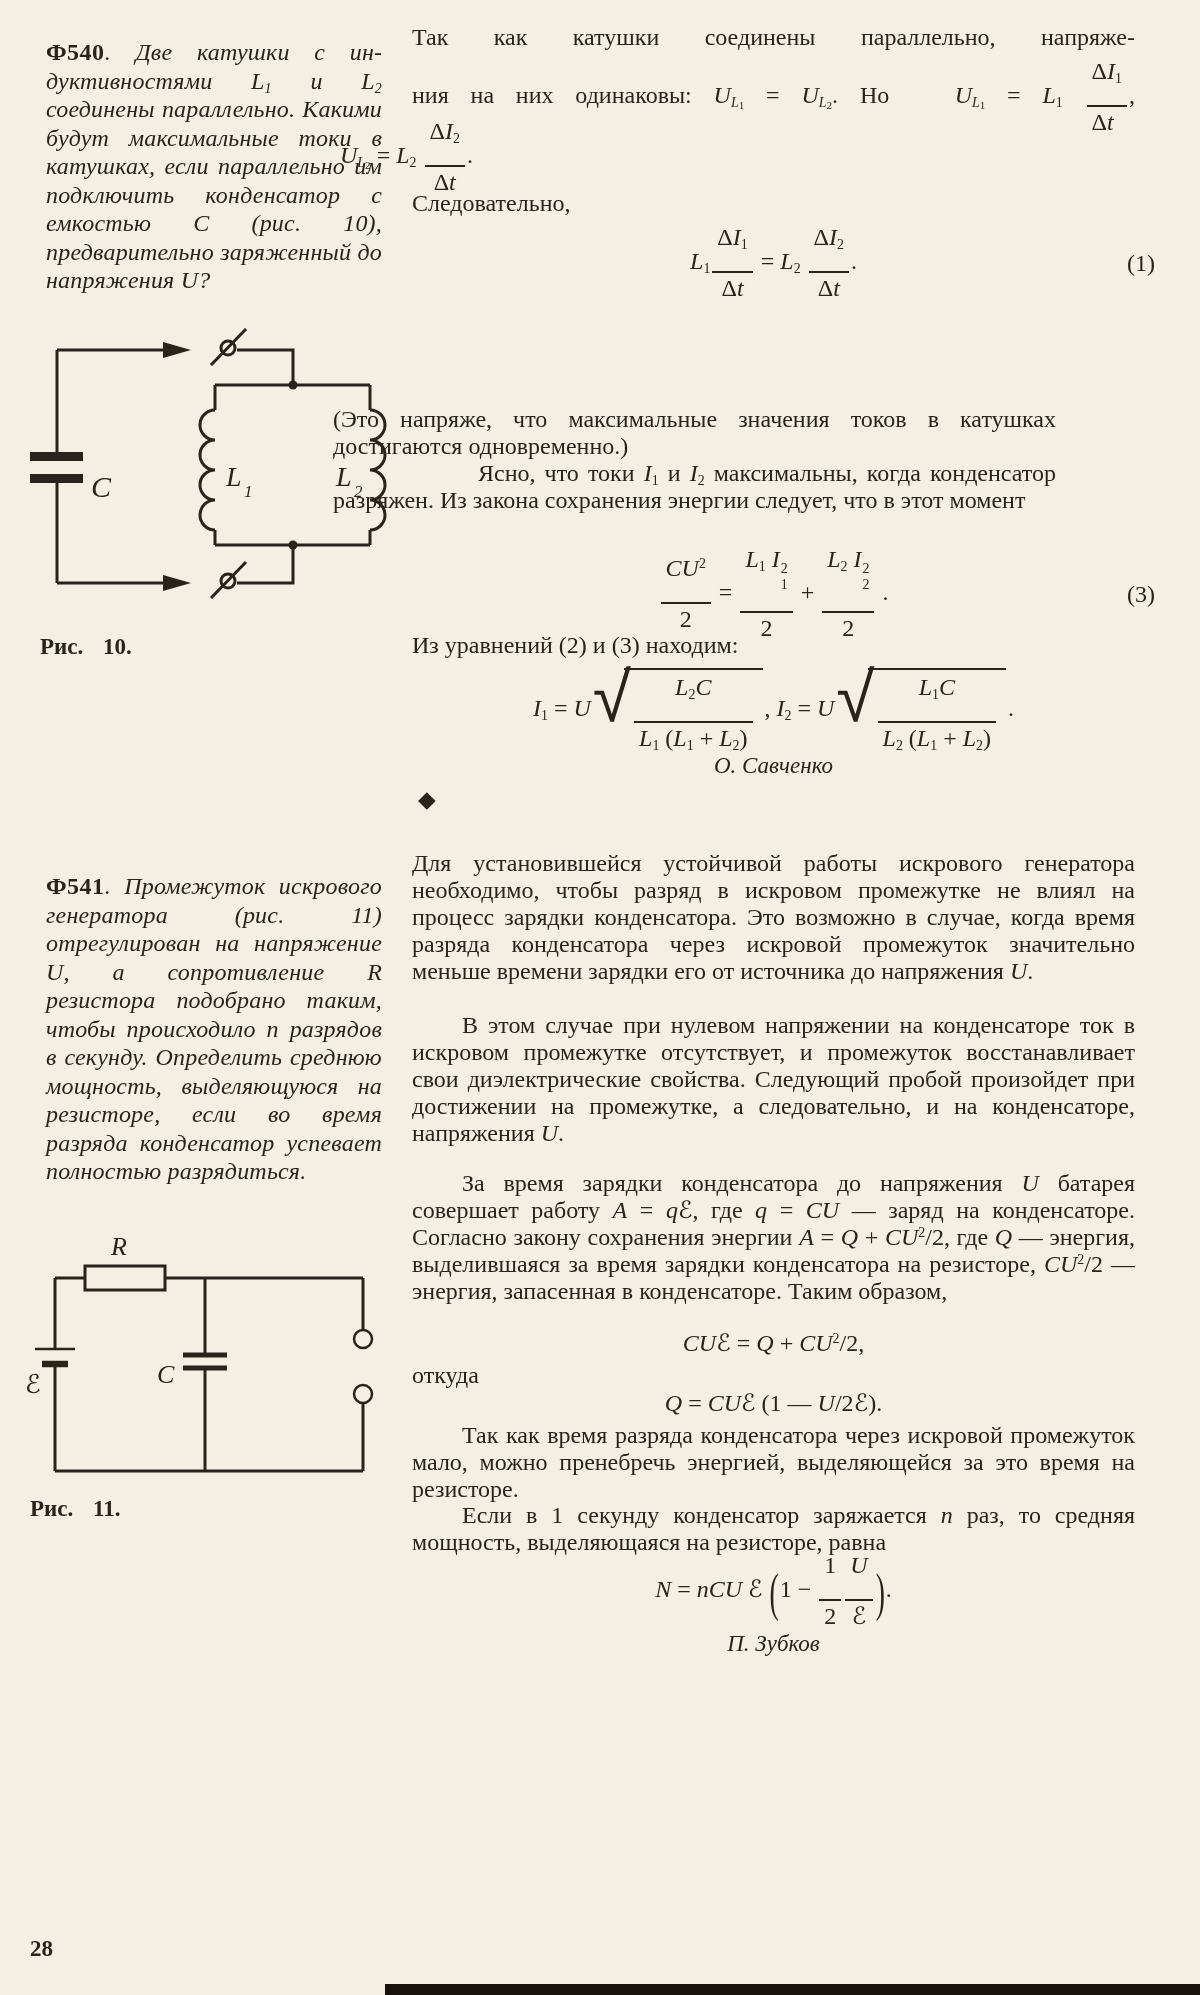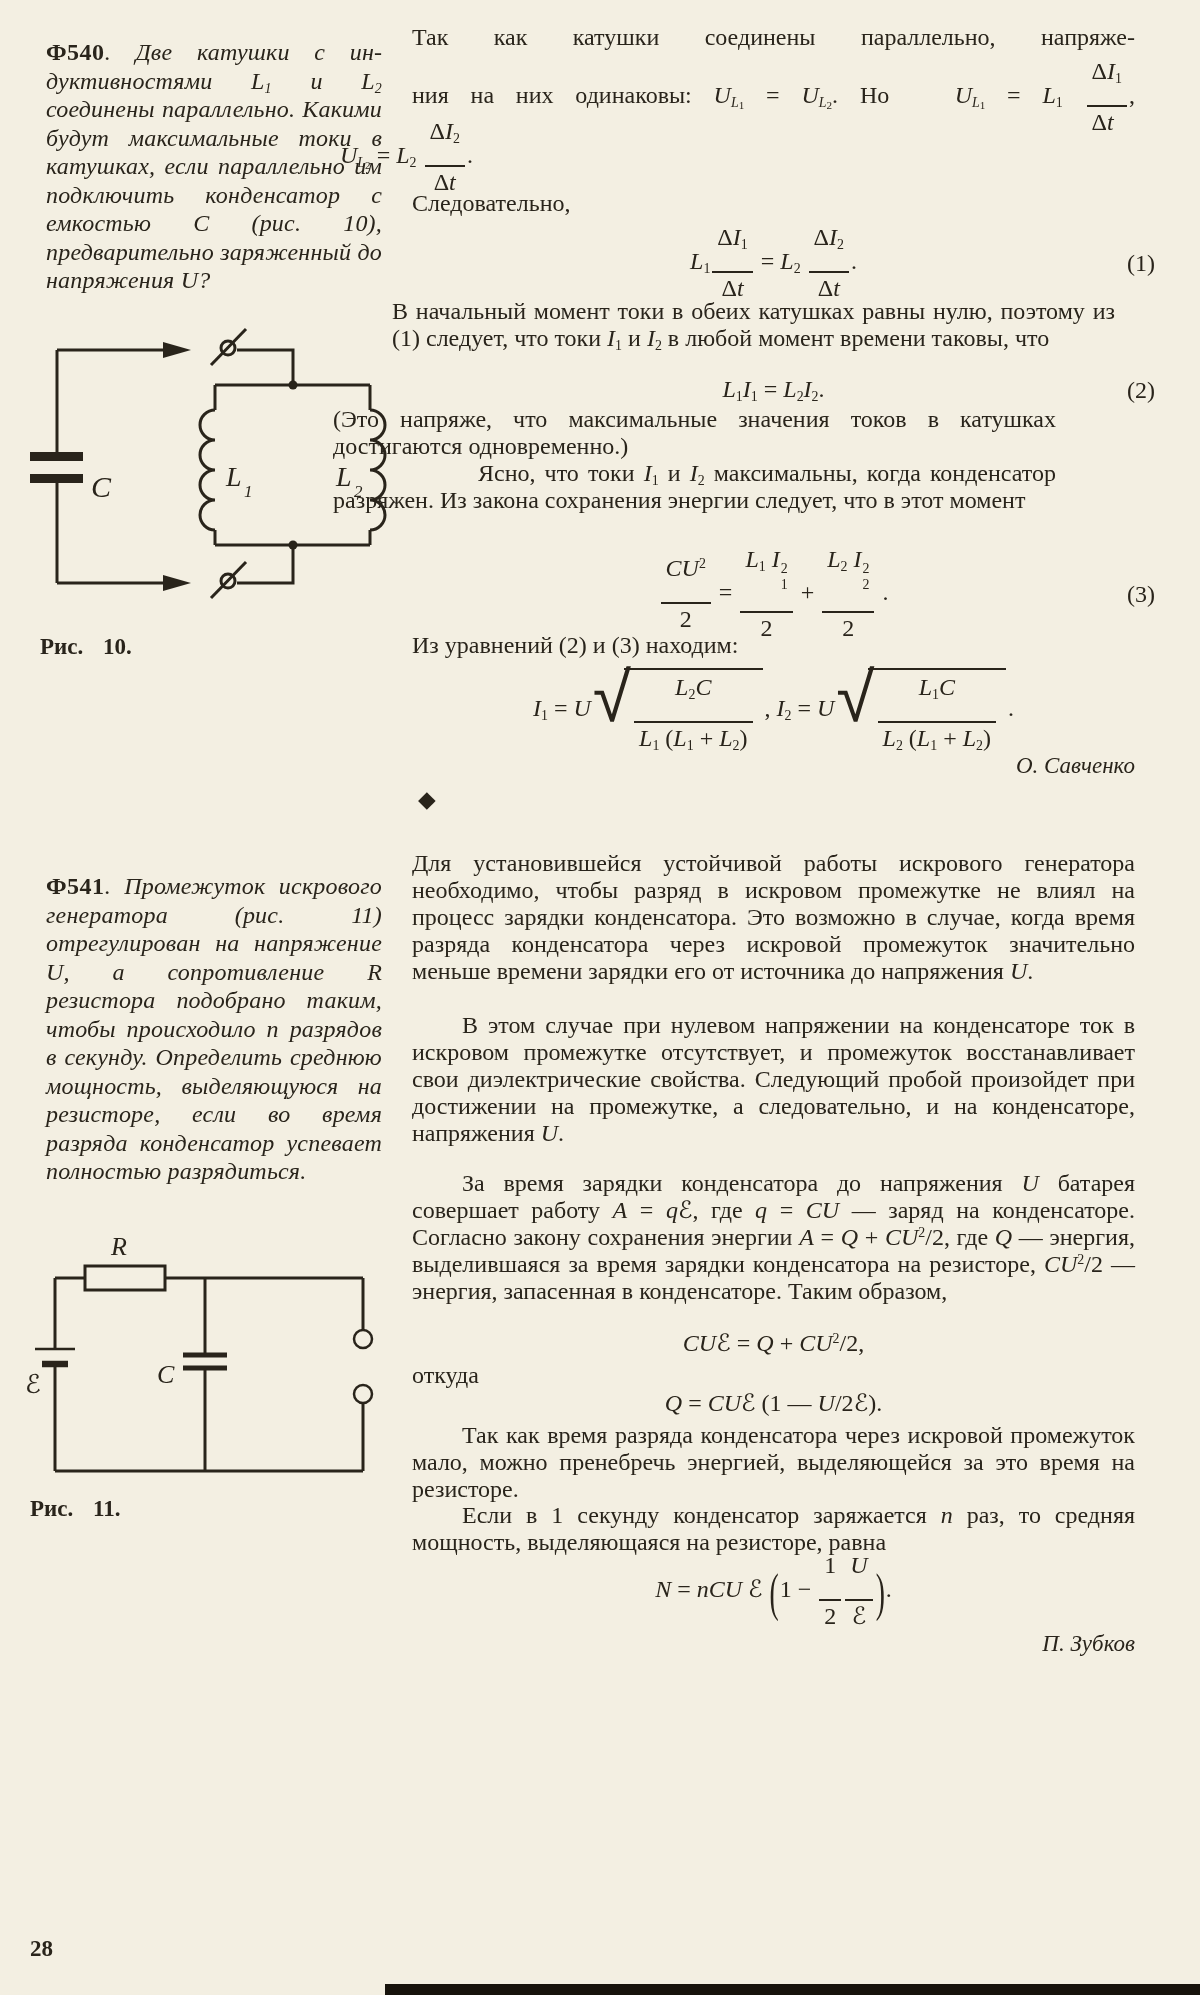--- a/index.html
+++ b/index.html
@@ -25,21 +25,21 @@
   #fig10{left:25px;top:255px}
   #fig11{left:25px;top:1233px}
   .figlbl{font-family:"Liberation Serif",serif;font-style:italic;fill:#29241b}
   
   .colR{position:absolute;left:412px;top:0;width:723px;height:1995px;font-size:24px;line-height:27px}
   .colR>div{position:absolute;width:723px}
   .para{text-align:justify}
   .line{text-align:justify;text-align-last:justify}
   .eqrow{text-align:center}
   .eqno{position:absolute;right:-20px;top:50%;transform:translateY(-50%)}
-  .author{text-align:right;font-style:italic;font-size:23px}
+  .author{text-align:center;font-style:italic;font-size:23px}
   
   .t-l1{top:24px}
   .t-l2{top:58px}
   .t-l3{top:118px;left:-72px;width:auto;text-align:left;text-align-last:auto}
   .t-sled{top:190px}
   .t-eq1{top:224px}
   .t-p3{top:298px;left:-20px;width:743px}
   .t-eq2{top:376px}
   .t-p4{top:406px;left:-79px;width:802px}
   .t-p5{top:460px;left:-79px;width:802px;text-indent:145px}
@@ -152,26 +152,21 @@
     <div class="line t-l2">ния на них одинаковы: <i>U</i><sub><i>L</i><sub>1</sub></sub> = <i>U</i><sub><i>L</i><sub>2</sub></sub>. Но&nbsp;&nbsp;&nbsp;<i>U</i><sub><i>L</i><sub>1</sub></sub> = <i>L</i><sub>1</sub> <span class="frac"><span class="num">Δ<i>I</i><sub>1</sub></span><span class="den">Δ<i>t</i></span></span>,</div>
     <div class="t-l3"><i>U</i><sub><i>L</i><sub>2</sub></sub> = <i>L</i><sub>2</sub> <span class="frac"><span class="num">Δ<i>I</i><sub>2</sub></span><span class="den">Δ<i>t</i></span></span>.</div>
 
     <div class="t-sled">Следовательно,</div>
 
     <div class="eqrow t-eq1">
       <span><i>L</i><sub>1</sub><span class="frac"><span class="num">Δ<i>I</i><sub>1</sub></span><span class="den">Δ<i>t</i></span></span> = <i>L</i><sub>2</sub> <span class="frac"><span class="num">Δ<i>I</i><sub>2</sub></span><span class="den">Δ<i>t</i></span></span>.</span>
       <span class="eqno">(1)</span>
     </div>
 
-    <div class="para t-p3">В начальный момент токи в обеих катушках равны нулю, поэтому из (1) следует, что токи <i>I</i><sub>1</sub> и <i>I</i><sub>2</sub> в любой момент времени таковы, что</div>
-
-    <div class="eqrow t-eq2">
-      <span><i>L</i><sub>1</sub><i>I</i><sub>1</sub> = <i>L</i><sub>2</sub><i>I</i><sub>2</sub>.</span>
-      <span class="eqno">(2)</span>
-    </div>
+
 
     <div class="para t-p4">(Это напряже, что максимальные значения токов в катушках достигаются одновременно.)</div>
     <div class="para t-p5">Ясно, что токи <i>I</i><sub>1</sub> и <i>I</i><sub>2</sub> максимальны, когда конденсатор разряжен. Из закона сохранения энергии следует, что в этот момент</div>
 
     <div class="eqrow t-eq3">
       <span><span class="frac"><span class="num"><i>CU</i><sup>2</sup></span><span class="den">2</span></span> = <span class="frac"><span class="num"><i>L</i><sub>1</sub> <i>I</i><span class="ss">
                 <span>2</span>
                 <span>1</span>
               </span></span><span class="den">2</span></span> + <span class="frac"><span class="num"><i>L</i><sub>2</sub> <i>I</i><span class="ss">
                 <span>2</span>

